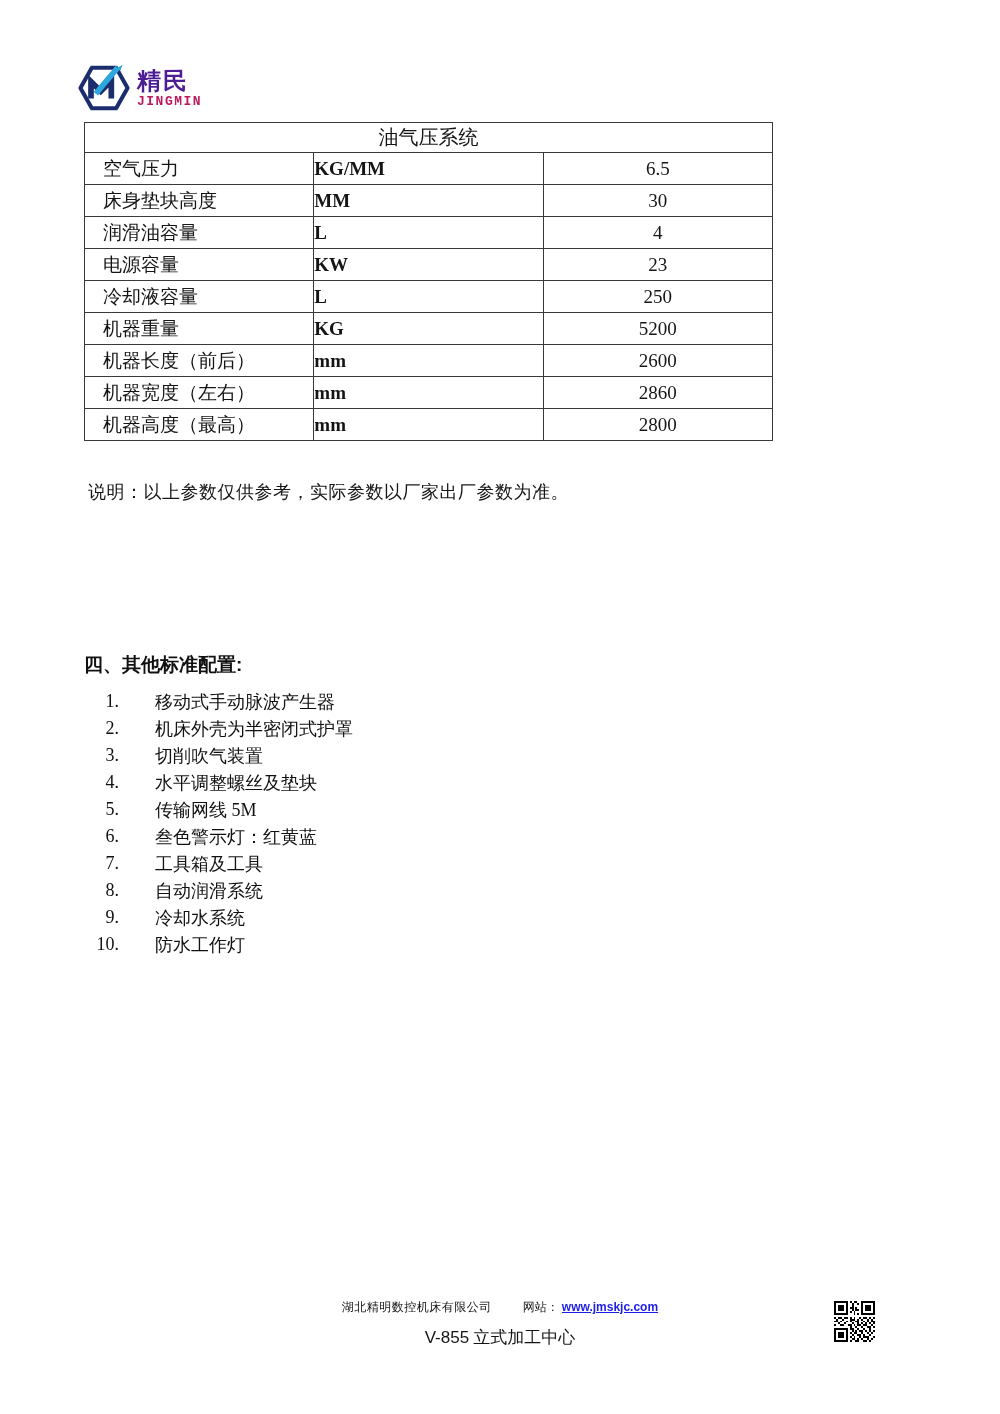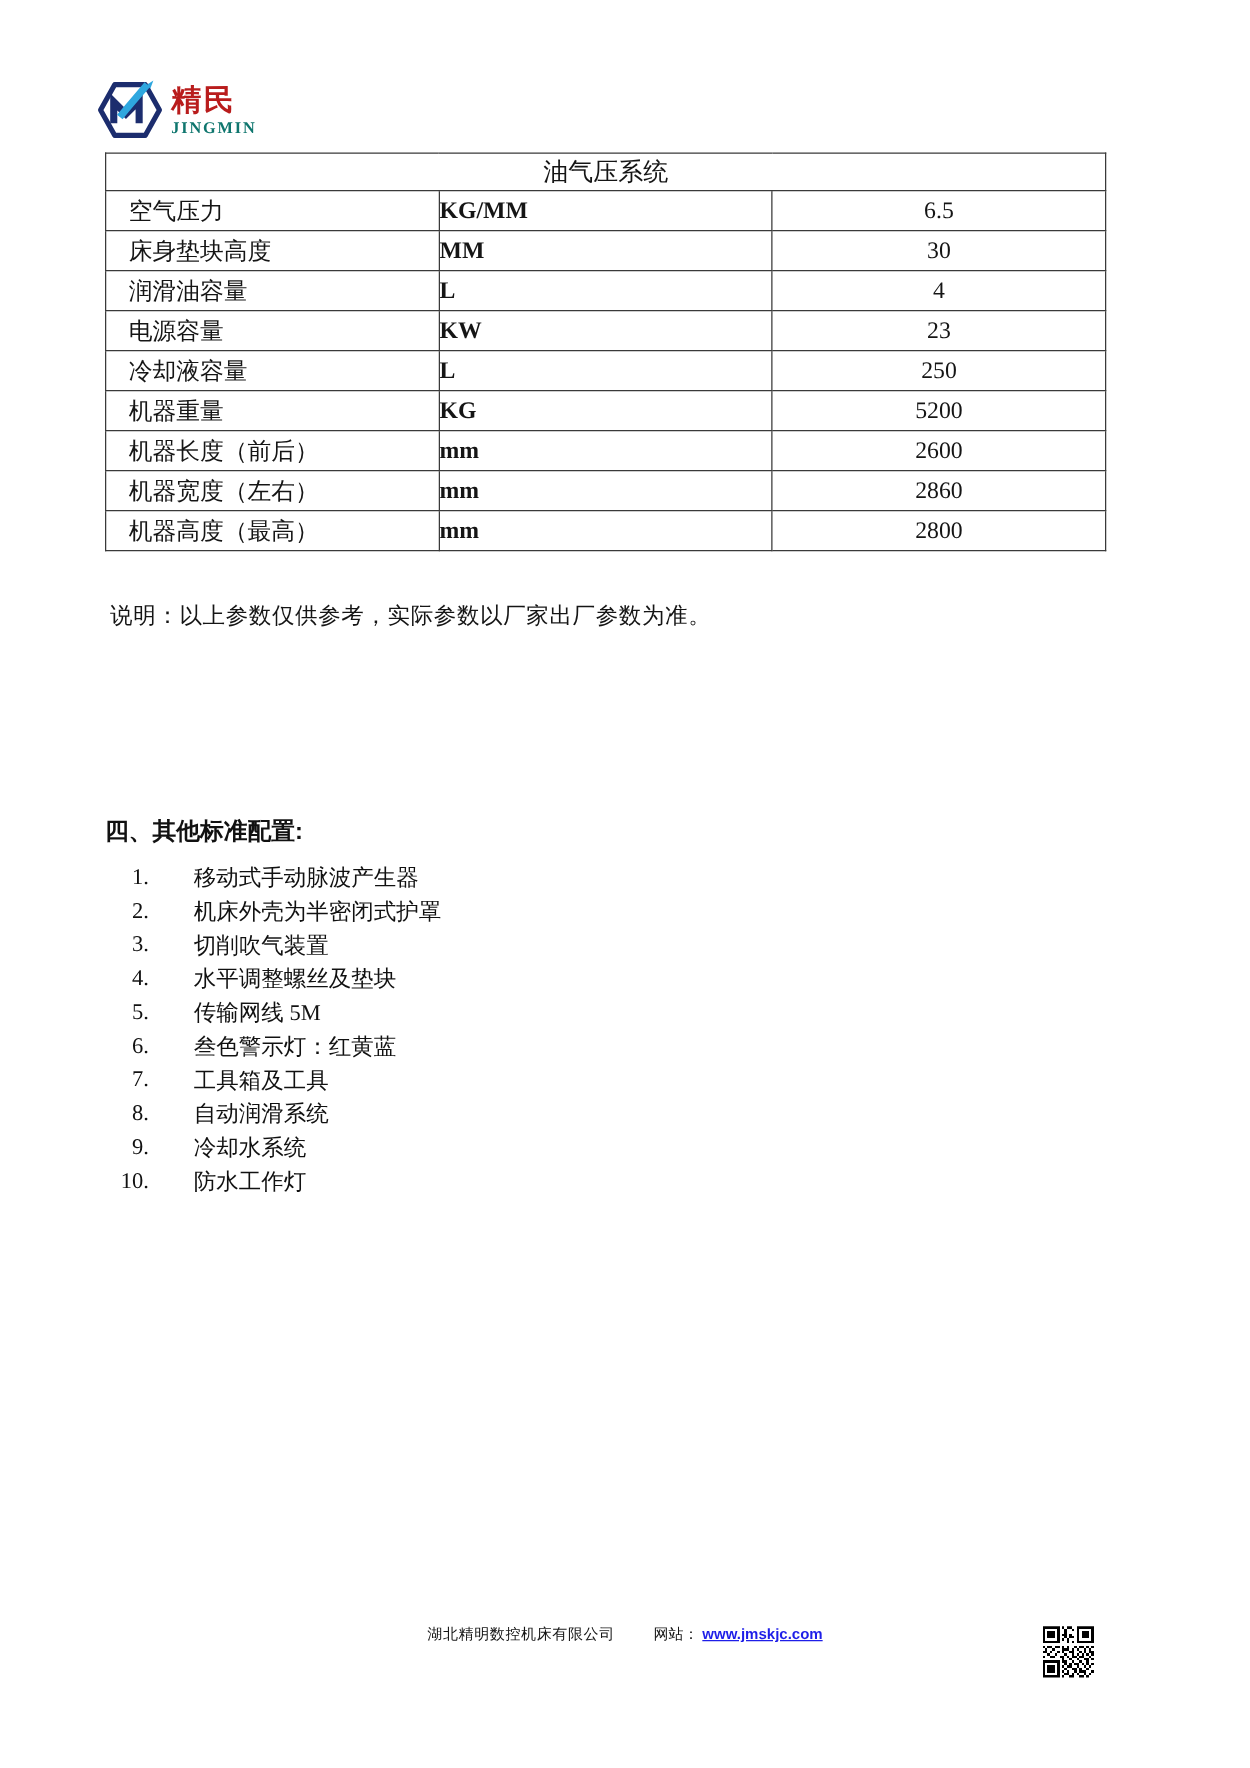--- a/index.html
+++ b/index.html
@@ -9,27 +9,27 @@
     position: relative;
     font-family: "Liberation Serif", "DejaVu Serif", serif;
     color: #111;
     overflow: hidden;
   }
 
   
   .logo { position: absolute; left: 78px; top: 62px; display: flex; align-items: center; gap: 7px; }
   .logo svg { display: block; }
   .logo-text { display: flex; flex-direction: column; justify-content: center; line-height: 1; }
-  .brand-cn { font-size: 24px; font-weight: bold; color: #b91c1c; letter-spacing: 2px;
+  .brand-cn { font-size: 24px; font-weight: bold; color: #4c1d95; letter-spacing: 2px;
               font-family: "Liberation Sans", "DejaVu Sans", sans-serif; }
-  .brand-en { font-size: 13px; font-weight: bold; color: #0f766e; letter-spacing: 1.5px; margin-top: 2px;
-              font-family: Liberation Serif, serif; }
-
-  
-  table.spec { position: absolute; left: 84px; top: 122px; width: 801px;
+  .brand-en { font-size: 13px; font-weight: bold; color: #be185d; letter-spacing: 1.5px; margin-top: 2px;
+              font-family: Liberation Mono, monospace; }
+
+  
+  table.spec { position: absolute; left: 84px; top: 122px; width: 689px;
                border-collapse: collapse; table-layout: fixed; }
   table.spec td { border: 1px solid var(--table-border, #3a3a3a); font-size: 19px; color: #151515;
                   overflow: hidden; white-space: nowrap; }
   td.c-label { width: 413px; text-align: left; padding-left: 18px; }
   td.c-unit  { width: 181px; text-align: left; font-weight: bold; }
   td.c-value { width: 207px; text-align: center; }
   tr.sec-hdr td { text-align: center; font-size: 20px; height: 30px; }
   tr.data-row td { height: 32px; }
 
   
@@ -176,20 +176,23 @@
     </li>
   </ul>
 </div>
 
 <div class="footer">
   <div class="footer-line1">
     <span class="footer-company">湖北精明数控机床有限公司</span>
     <span class="footer-weblabel">网站：</span>
     <a class="footer-link">www.jmskjc.com</a>
   </div>
+  <div class="footer-line2">
+    <span class="footer-model-code">V-855</span><span> 立式加工中心</span>
+  </div>
 </div>
 
 <div class="qr">
   <svg viewBox="0 0 21 21" shape-rendering="crispEdges">
     <rect x="0" y="0" width="21" height="21" fill="#ffffff"></rect>
 
     <rect x="0" y="0" width="7" height="7" fill="#000"></rect>
       <rect x="1" y="1" width="5" height="5" fill="#fff"></rect>
       <rect x="2" y="2" width="3" height="3" fill="#000"></rect>
     <rect x="14" y="0" width="7" height="7" fill="#000"></rect>

